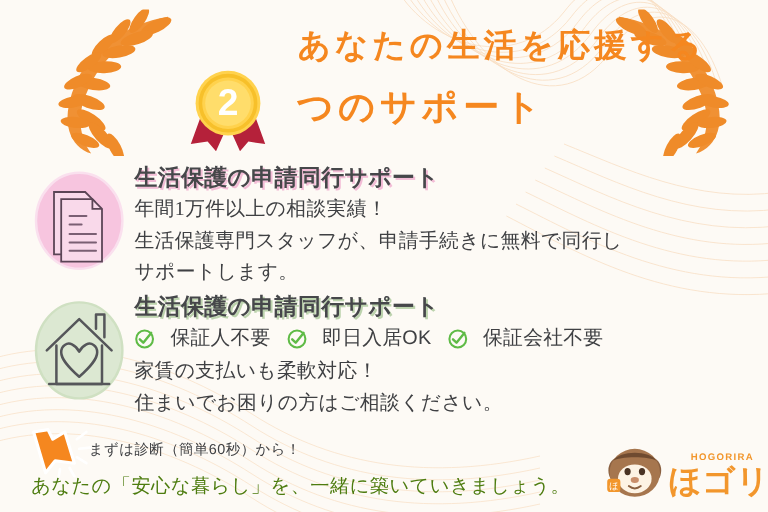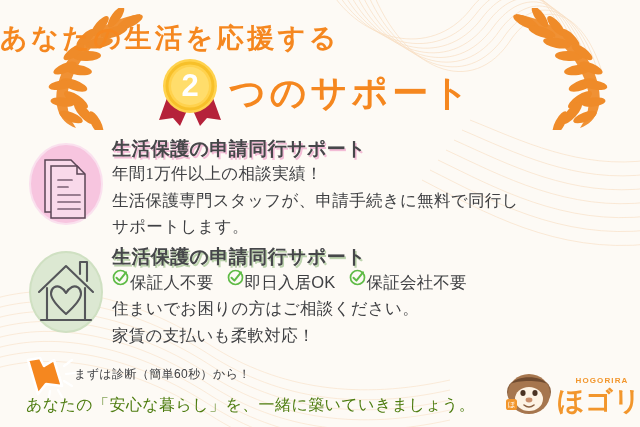--- a/index.html
+++ b/index.html
@@ -45,34 +45,34 @@
     height: 122px;
   }
   .laurel-left { left: 44px; }
   .laurel-right { left: 508px; }
 
   .title-line1 {
     position: absolute;
     left: 0;
     top: 20px;
     width: 588px;
-    text-align: left;
+    text-align: right;
     font-size: 27px;
     font-weight: bold;
     color: #f5871f;
     letter-spacing: 3.5px;
     white-space: nowrap;
   }
   .title-line2 {
     position: absolute;
     left: 0;
     top: 69px;
     width: 640px;
     text-align: center;
-    font-size: 36px;
+    font-size: 30px;
     font-weight: bold;
     color: #f5871f;
     letter-spacing: 4px;
     white-space: nowrap;
     text-indent: 62px;
   }
 
   .medal {
     position: absolute;
     left: 157px;
@@ -140,22 +140,22 @@
   }
 
   .feature-strip {
     display: flex;
     align-items: center;
     gap: 13px;
     line-height: 27px;
   }
   .feature {
     display: flex;
-    align-items: flex-start;
-    gap: 1px;
+    align-items: center;
+    gap: 13px;
     font-size: 16.5px;
     color: #3f4043;
     white-space: nowrap;
     letter-spacing: 0.2px;
   }
   .check-icon {
     width: 17px;
     height: 17px;
     flex: 0 0 17px;
     display: block;
@@ -367,22 +367,22 @@
         </div>
         <div class="feature">
           <svg class="check-icon" viewBox="0 0 17 17">
             <circle cx="8.5" cy="8.5" r="7" fill="none" stroke="#5fbb46" stroke-width="1.7"></circle>
             <path d="M4.5 8.8 L7.4 11.6 L14 3.4" fill="none" stroke="#5fbb46" stroke-width="2" stroke-linecap="round" stroke-linejoin="round"></path>
           </svg>
           <span>保証会社不要</span>
         </div>
       </div>
 
+      <div class="row-text">家賃の支払いも柔軟対応！</div>
       <div class="row-text">住まいでお困りの方はご相談ください。</div>
-      <div class="row-text">家賃の支払いも柔軟対応！</div>
     </div>
   </div>
 
   <div class="footer">
 
     <svg class="cursor-icon" width="52" height="44" viewBox="0 0 52 44">
       <g stroke="#ffffff" stroke-width="2.6" fill="#f5871f" stroke-linejoin="round">
         <path d="M4 6 L16 4 L20 12 L30 6 L38 32 L22 30 L14 40 Z"></path>
       </g>
       <g stroke="#ffffff" stroke-width="2.2" fill="none" stroke-linecap="round">

